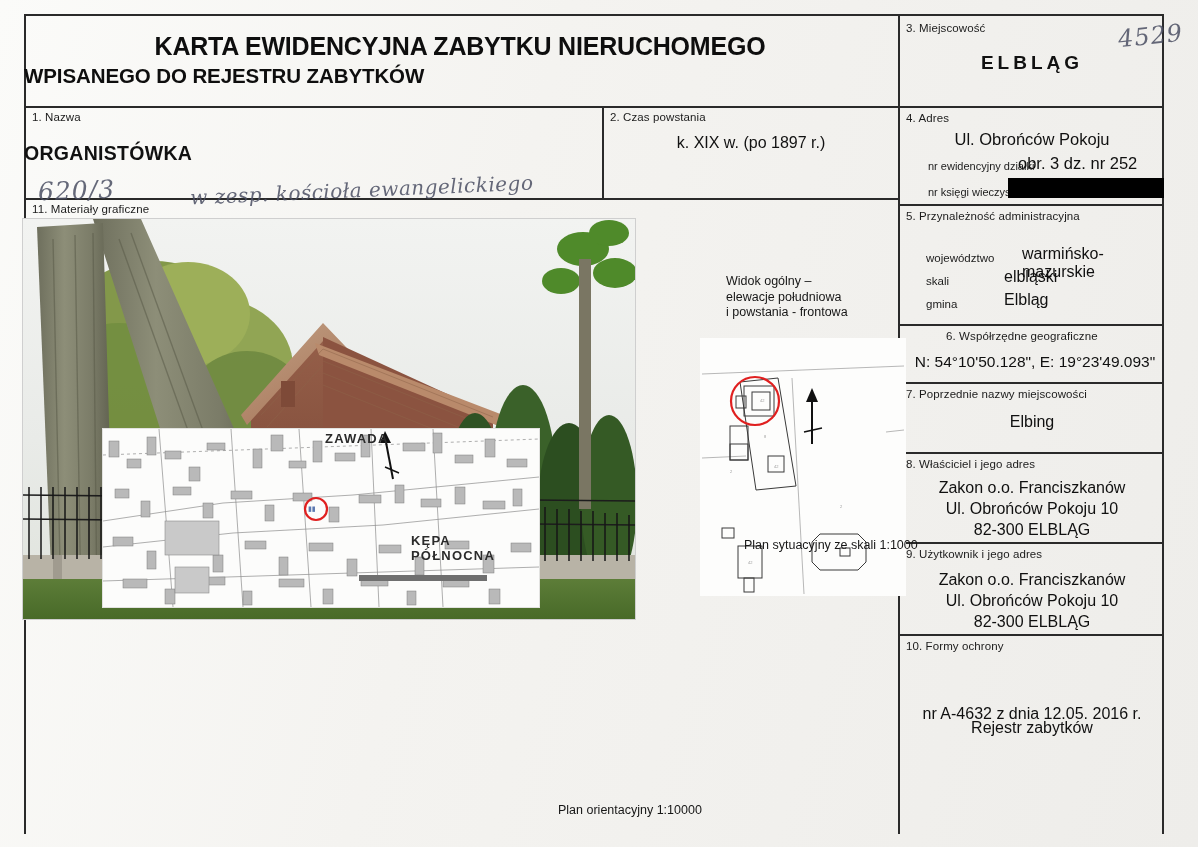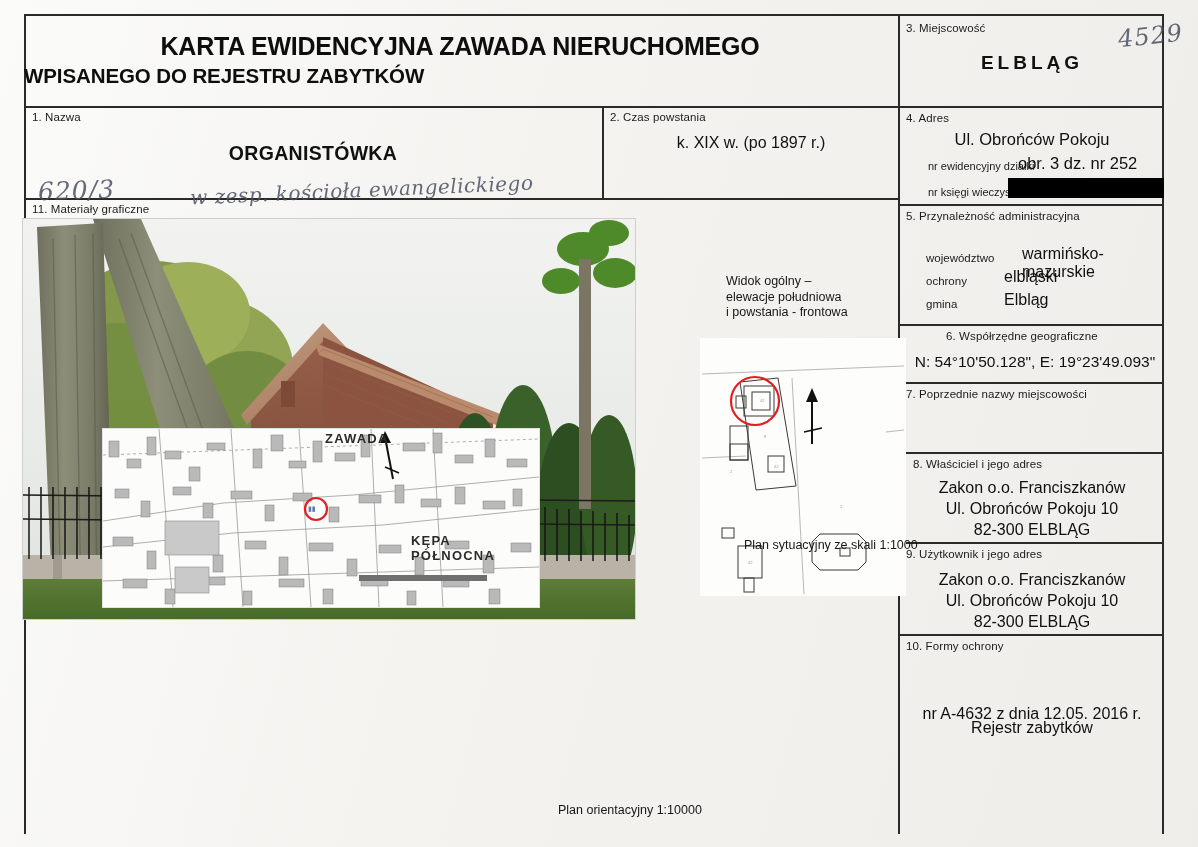--- a/index.html
+++ b/index.html
@@ -47,21 +47,21 @@
     font-size:20.5px;font-weight:bold;color:#0e0e0e;
     letter-spacing:-.1px;
   }
   .elblag{
     position:absolute;left:876px;top:38px;width:264px;
     text-align:center;font-size:19px;font-weight:bold;
     letter-spacing:4px;color:#111;
   }
   .nazwa-val{
     position:absolute;left:0px;top:128px;width:578px;
-    text-align:center;font-size:19.5px;font-weight:bold;
+    font-size:19.5px;font-weight:bold;
     letter-spacing:.3px;color:#111;
   }
   .czas-val{
     position:absolute;left:578px;top:120px;width:298px;
     text-align:center;font-size:16px;color:#121212;
   }
   
   .hand{
     font-family:"DejaVu Serif", serif;
     color:#4b4f63;
@@ -144,21 +144,21 @@
 
     <div class="ln lnh" style="left:874px;top:92px;width:264px;"></div>
     <div class="ln lnh" style="left:874px;top:190px;width:264px;"></div>
     <div class="ln lnh" style="left:874px;top:310px;width:264px;"></div>
     <div class="ln lnh" style="left:874px;top:368px;width:264px;"></div>
     <div class="ln lnh" style="left:874px;top:438px;width:264px;"></div>
     <div class="ln lnh" style="left:874px;top:528px;width:264px;"></div>
     <div class="ln lnh" style="left:874px;top:620px;width:264px;"></div>
   </div>
 
-  <div class="title1">KARTA EWIDENCYJNA ZAWADA NIERUCHOMEGO</div>
+  <div class="title1">KARTA EWIDENCYJNA ZABYTKU NIERUCHOMEGO</div>
   <div class="title2">WPISANEGO DO REJESTRU ZABYTKÓW</div>
   <div class="hand hw-corner">4529</div>
 
   <div class="cellnum" style="left:8px;top:97px;">1. Nazwa</div>
   <div class="nazwa-val">ORGANISTÓWKA</div>
   <div class="hand hw-num">620/3</div>
   <div class="hand hw-note">w zesp. kościoła ewangelickiego</div>
 
   <div class="cellnum" style="left:586px;top:97px;">2. Czas powstania</div>
   <div class="czas-val">k. XIX w. (po 1897 r.)</div>
@@ -169,31 +169,32 @@
   <div class="cellnum" style="left:882px;top:98px;">4. Adres</div>
   <div class="r-center adr1">Ul. Obrońców Pokoju</div>
   <div class="adr2-lbl" style="position:absolute;">nr ewidencyjny działki</div>
   <div class="adr2-val" style="position:absolute;">obr. 3 dz. nr 252</div>
   <div class="kw-lbl" style="position:absolute;">nr księgi wieczystej</div>
   <div class="redacted"></div>
 
   <div class="cellnum" style="left:882px;top:196px;">5. Przynależność administracyjna</div>
   <div class="adm-lbl" style="left:902px;top:238px;">województwo</div>
   <div class="adm-val" style="left:980px;top:231px;margin-left:18px;">warmińsko-mazurskie</div>
-  <div class="adm-lbl" style="left:902px;top:261px;">ochrony</div>
+  <div class="adm-lbl" style="left:902px;top:261px;">skali</div>
   <div class="adm-val" style="left:980px;top:254px;">elbląski</div>
   <div class="adm-lbl" style="left:902px;top:284px;">gmina</div>
   <div class="adm-val" style="left:980px;top:277px;">Elbląg</div>
 
   <div class="cellnum" style="left:922px;top:316px;">6. Współrzędne geograficzne</div>
   <div class="r-center coord">N: 54°10'50.128", E: 19°23'49.093"</div>
 
   <div class="cellnum" style="left:882px;top:374px;">7. Poprzednie nazwy miejscowości</div>
-
-  <div class="cellnum" style="left:882px;top:444px;margin-left:7px;">8. Właściciel i jego adres</div>
+  <div class="r-center prev">Elbing</div>
+
+  <div class="cellnum" style="left:882px;top:444px;">8. Właściciel i jego adres</div>
   <div class="r-center own" style="top:464px;">Zakon o.o. Franciszkanów</div>
   <div class="r-center own" style="top:485px;">Ul. Obrońców Pokoju 10</div>
   <div class="r-center own" style="top:506px;">82-300 ELBLĄG</div>
 
   <div class="cellnum" style="left:882px;top:534px;">9. Użytkownik i jego adres</div>
   <div class="r-center own" style="top:556px;">Zakon o.o. Franciszkanów</div>
   <div class="r-center own" style="top:577px;">Ul. Obrońców Pokoju 10</div>
   <div class="r-center own" style="top:598px;">82-300 ELBLĄG</div>
 
   <div class="cellnum" style="left:882px;top:626px;">10. Formy ochrony</div>

